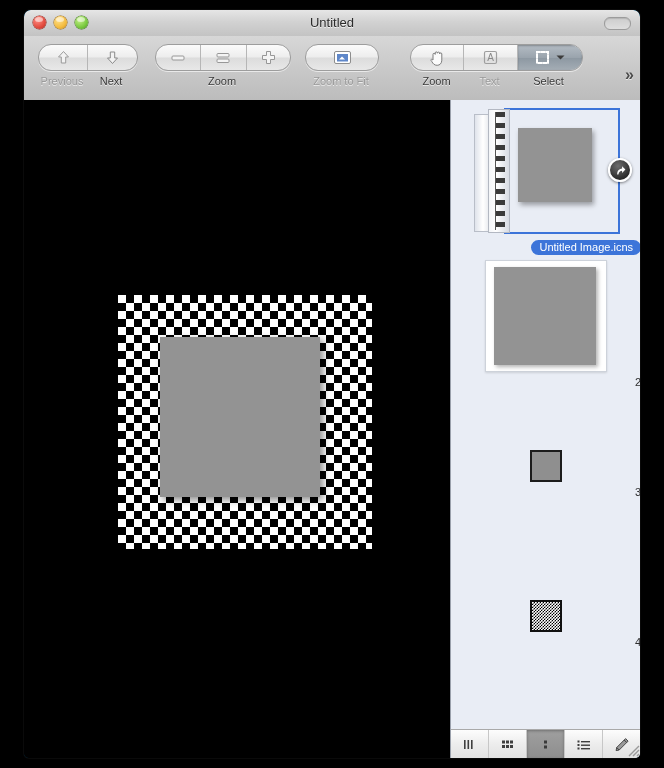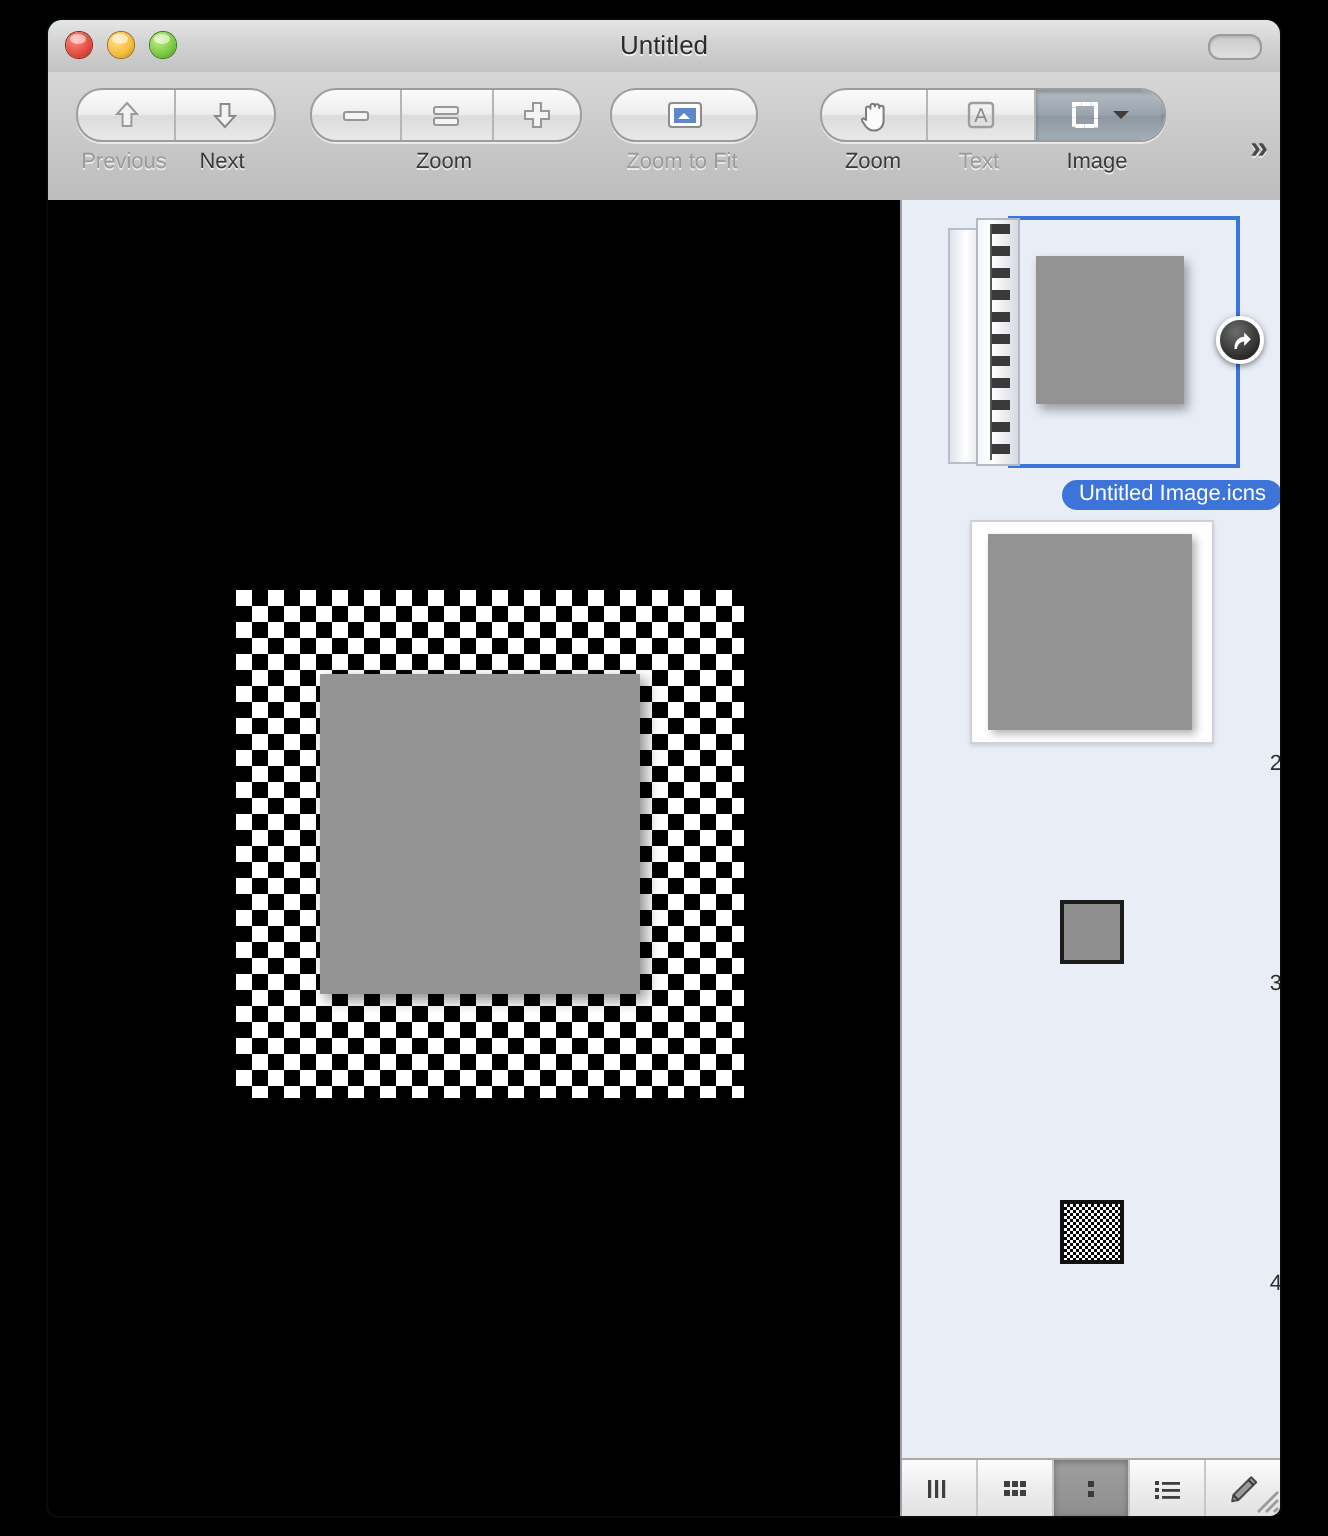--- a/index.html
+++ b/index.html
@@ -456,21 +456,21 @@
               <rect x="3" y="3" width="11" height="11" fill="none" stroke="#ffffff" stroke-width="2" stroke-dasharray="2.6 2.2" stroke-linecap="square"></rect>
             </svg>
             <svg class="gicon" width="9" height="7" viewBox="0 0 9 7" style="margin-left:5px;">
               <path d="M0.5 1.5 L4.5 5.5 L8.5 1.5 Z" fill="#3c3c3c"></path>
             </svg>
           </div>
         </div>
         <div style="display:flex;">
           <div class="tlabel" style="width:53px;">Zoom</div>
           <div class="tlabel dim" style="width:53px;">Text</div>
-          <div class="tlabel" style="width:65px;">Image</div>
+          <div class="tlabel" style="width:65px;">Select</div>
         </div>
       </div>
 
       <div class="overflow-chev">»</div>
     </div>
 
     <div class="content">
 
       <div class="canvas">
         <div class="checker"></div>

